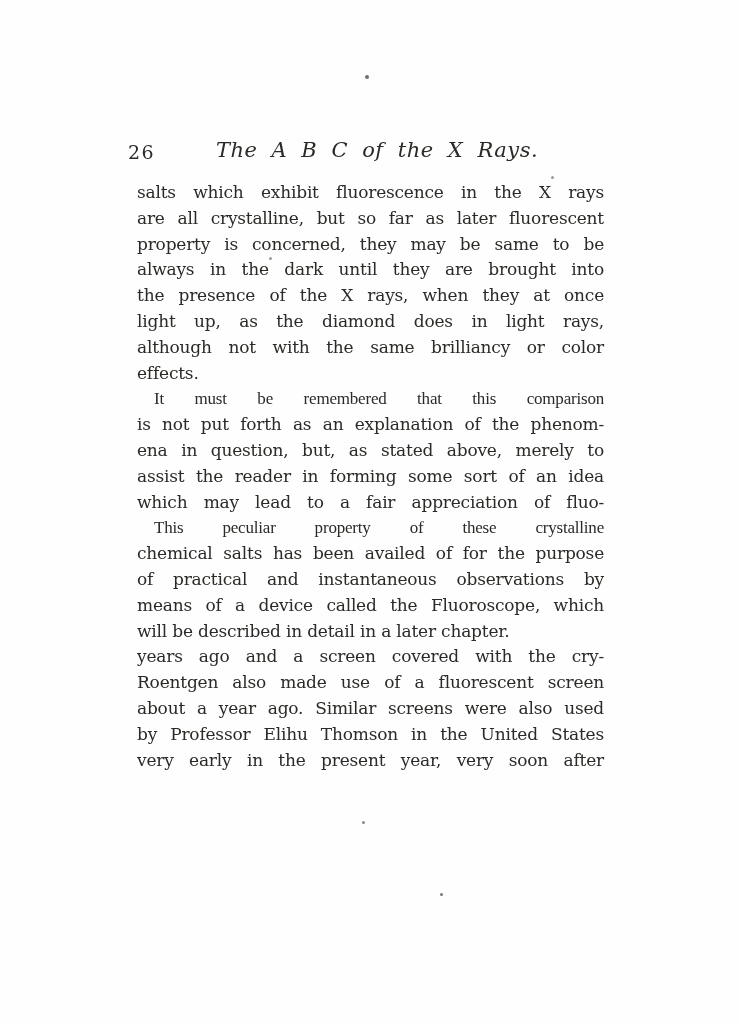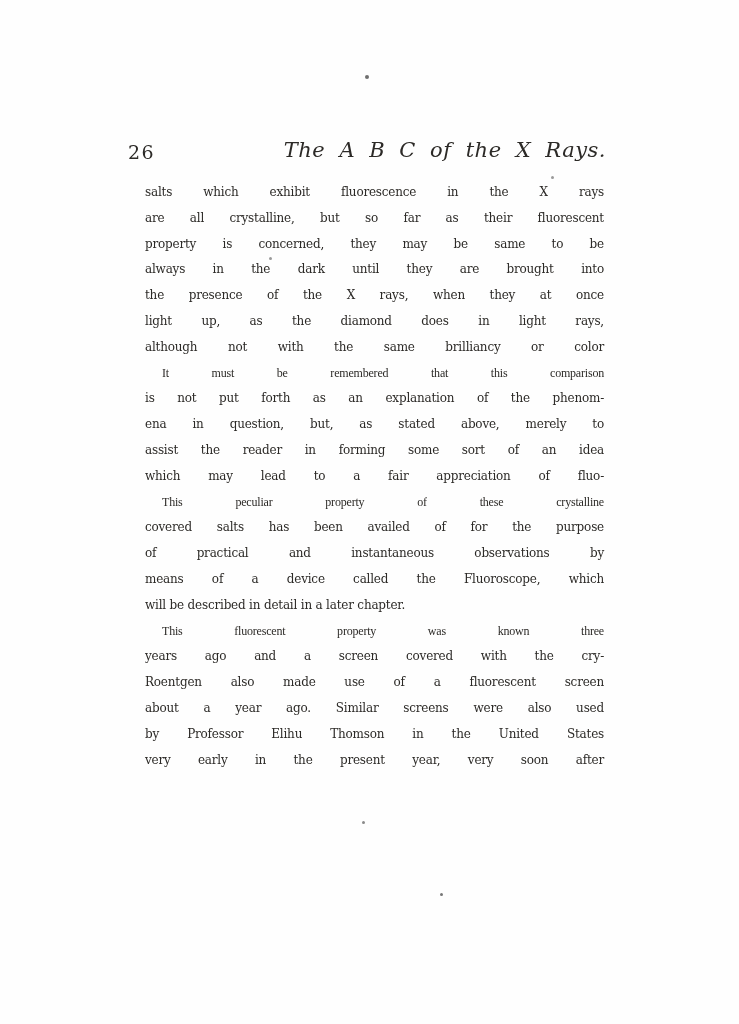--- a/index.html
+++ b/index.html
@@ -29,41 +29,40 @@
     left: 0;
     top: 3px;
     font-size: 19px;
     letter-spacing: 1.5px;
   }
   .running-title {
     position: absolute;
     left: 20px;
     right: 0;
     top: 0;
-    text-align: right;
+    text-align: center;
     font-style: italic;
     font-size: 21px;
     word-spacing: 7px;
     letter-spacing: 0.5px;
   }
   .text-block {
     position: absolute;
     left: 137px;
     top: 180px;
     width: 467px;
   }
   .line {
     height: 25.8px;
     line-height: 25.8px;
-    font-size: 12px;
+    font-size: 17px;
     letter-spacing: -0.2px;
     text-align: justify;
     text-align-last: justify;
     white-space: normal;
-    margin-left: 8px;
   }
   .line.indent {
     text-indent: 17px;
     font-family: Liberation Serif, serif;
   }
   .line.unjust {
     text-align: left;
     text-align-last: left;
   }
   .speck {
@@ -80,37 +79,37 @@
 <body>
 
 <div class="page" style="--ink: #2c2a27; --paper: #fefefe;">
   <div class="header">
     <span class="page-number">26</span>
     <span class="running-title">The A B C of the X Rays.</span>
   </div>
 
   <div class="text-block">
       <div class="line">salts which exhibit fluorescence in the X rays</div>
-      <div class="line">are all crystalline, but so far as their fluorescent</div>
+      <div class="line">are all crystalline, but so far as later fluorescent</div>
       <div class="line">property is concerned, they may be same to be</div>
       <div class="line">always in the dark until they are brought into</div>
       <div class="line">the presence of the X rays, when they at once</div>
       <div class="line">light up, as the diamond does in light rays,</div>
       <div class="line">although not with the same brilliancy or color</div>
+      <div class="line unjust">effects.</div>
       <div class="line indent">It must be remembered that this comparison</div>
       <div class="line">is not put forth as an explanation of the phenom-</div>
       <div class="line">ena in question, but, as stated above, merely to</div>
       <div class="line">assist the reader in forming some sort of an idea</div>
       <div class="line">which may lead to a fair appreciation of fluo-</div>
       <div class="line indent">This peculiar property of these crystalline</div>
-      <div class="line">covered salts has been availed of for the purpose</div>
+      <div class="line">chemical salts has been availed of for the purpose</div>
       <div class="line">of practical and instantaneous observations by</div>
       <div class="line">means of a device called the Fluoroscope, which</div>
       <div class="line unjust">will be described in detail in a later chapter.</div>
-      <div class="line indent">This fluorescent property was known three</div>
       <div class="line">years ago and a screen covered with the cry-</div>
       <div class="line">Roentgen also made use of a fluorescent screen</div>
       <div class="line">about a year ago.  Similar screens were also used</div>
       <div class="line">by Professor Elihu Thomson in the United States</div>
       <div class="line">very early in the present year, very soon after</div>
     </div>
 
   <div class="speck s1"></div>
   <div class="speck s2"></div>
   <div class="speck s3"></div>

